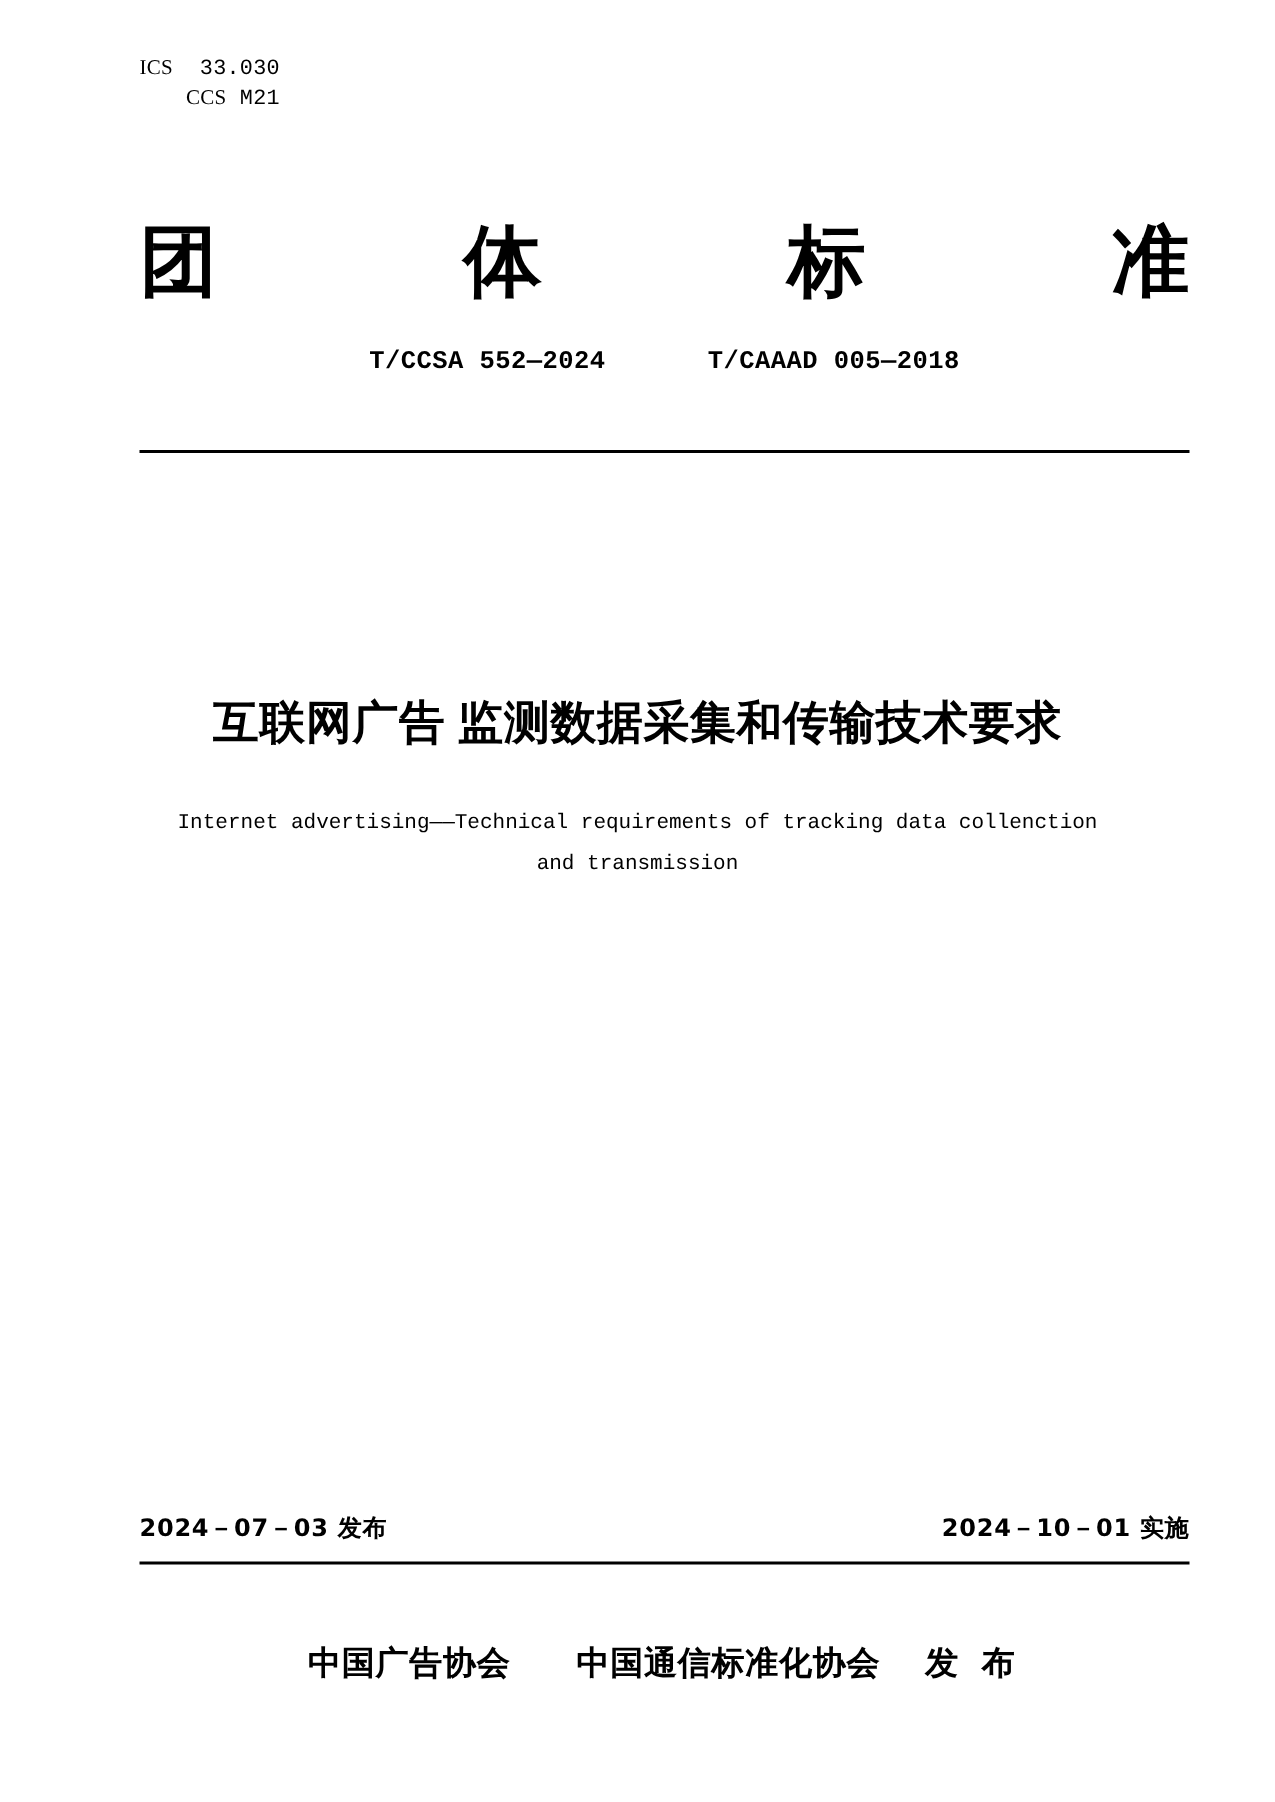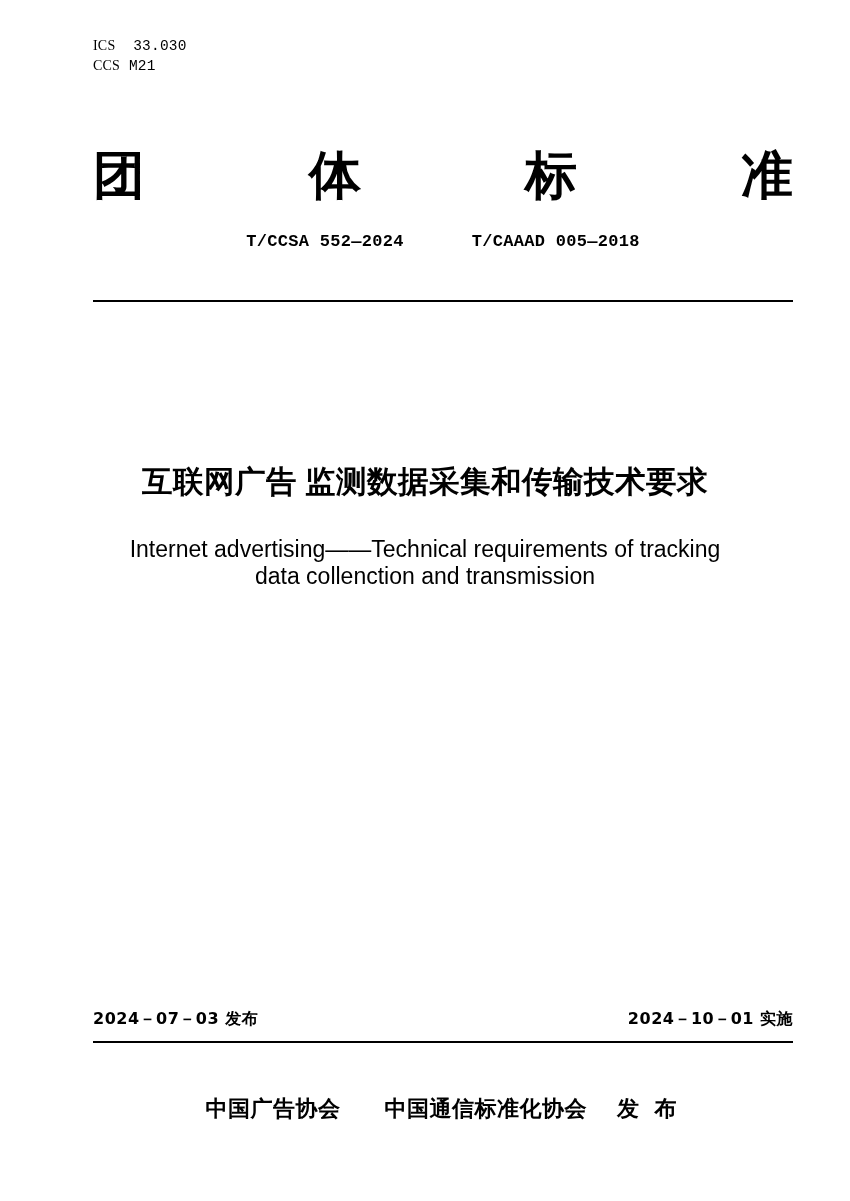--- a/index.html
+++ b/index.html
@@ -27,20 +27,21 @@
     position: absolute;
     left: 93px;
     top: 36px;
     font-family: "Liberation Mono", monospace;
     font-size: 14.5px;
     line-height: 19px;
     letter-spacing: 0.2px;
   }
   .codes .row {
     white-space: pre;
+    text-align: right;
   }
   .codes .lbl {
     font-family: "Liberation Serif", serif;
     font-size: 14px;
   }
 
   
   .std-title {
     position: absolute;
     left: 93px;
@@ -97,22 +98,22 @@
     white-space: nowrap;
   }
 
   
   .sub-title {
     position: absolute;
     left: 110px;
     top: 536px;
     width: 630px;
     text-align: center;
-    font-family: Liberation Sans, sans-serif;
-    font-size: 23px;
+    font-family: Liberation Mono, monospace;
+    font-size: 14px;
     line-height: 27px;
   }
 
   
   .dates {
     position: absolute;
     left: 93px;
     top: 1009px;
     width: 700px;
     display: flex;

